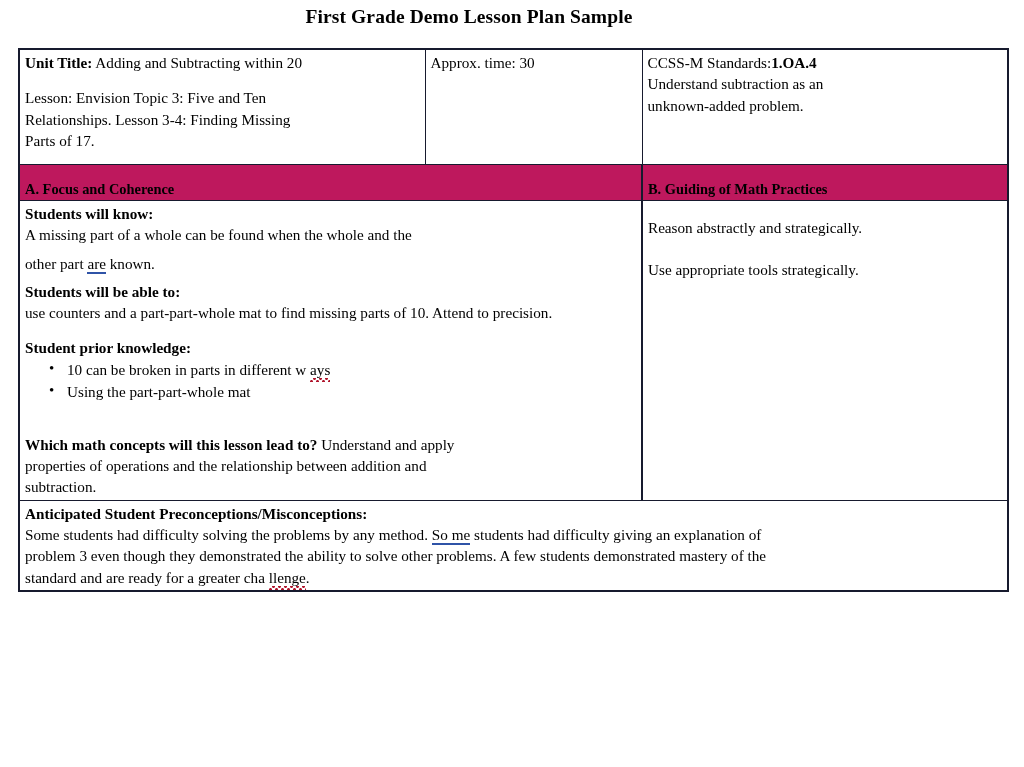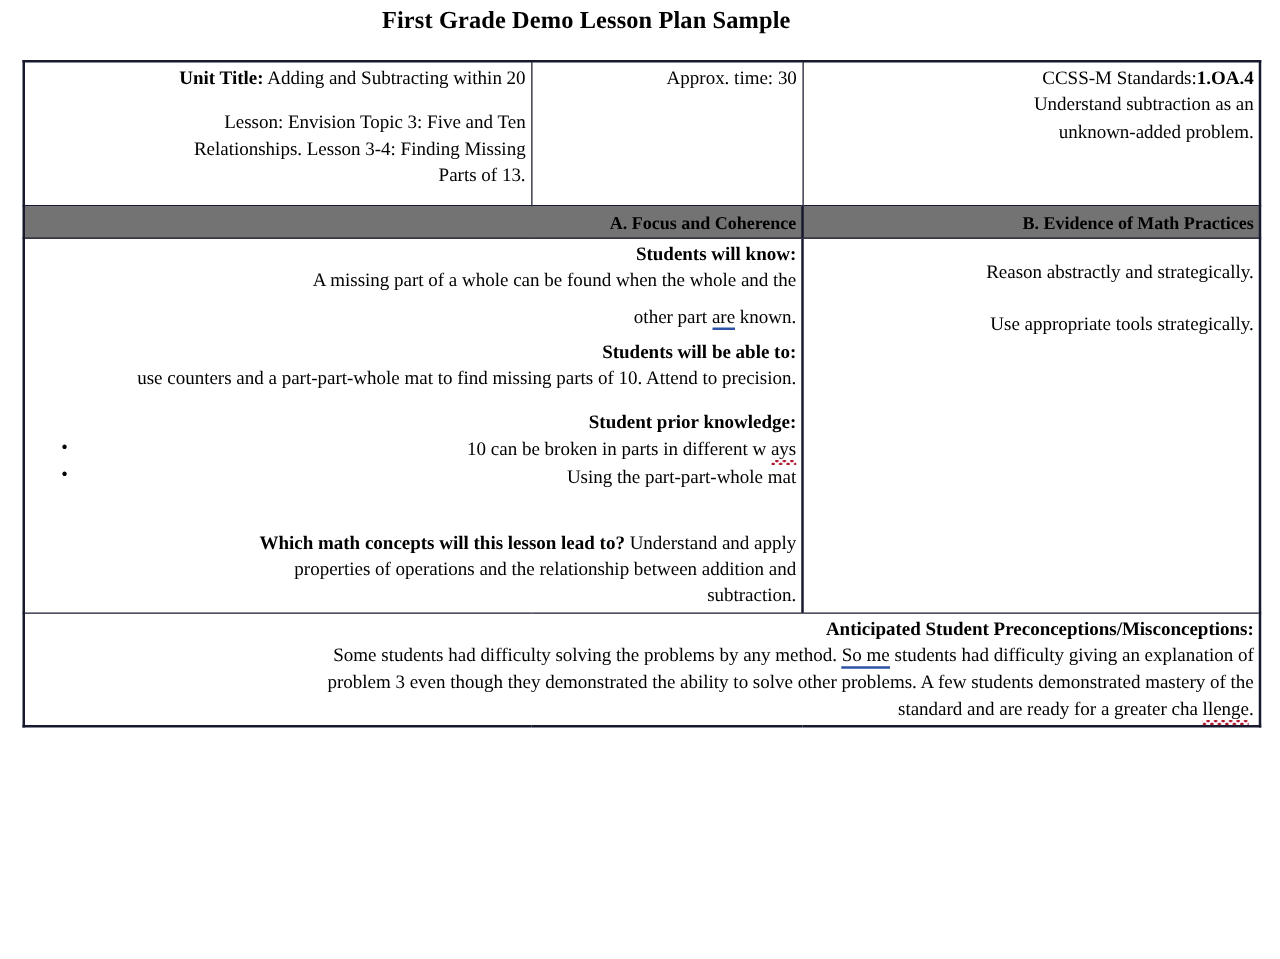--- a/index.html
+++ b/index.html
@@ -36,43 +36,42 @@
 
   
   .lp-table {
     position: absolute;
     left: 18px;
     top: 48px;
     width: 989px;
     border-collapse: collapse;
     table-layout: fixed;
     border: 2px solid #171a2e;
-    text-align: right;
   }
   .lp-table td {
     border: 1px solid #171a2e;
     vertical-align: top;
     padding: 2px 4px 2px 5px;
     font-size: 15.2px;
     line-height: 1.40;
     font-family: "Liberation Serif", "DejaVu Serif", serif;
   }
   .lp-table td.thickright { border-right: 2px solid #171a2e; }
 
   
   .c1 { width: 406px; }
   .c2 { width: 217px; }
   .c3 { width: 366px; }
 
   
   td.band {
-    background: #737373;
+    background: #be185d;
     font-weight: bold;
     font-size: 14.4px;
-    padding-top: 6px;
+    padding-top: 16px;
     padding-bottom: 1px;
     height: 18px;
     line-height: 1.22;
   }
 
   .b { font-weight: bold; }
 
   
   .gap { height: 14px; }
   .gap-sm { height: 7px; }
@@ -140,35 +139,35 @@
         <col class="c3">
     </colgroup>
     <tbody>
 
       <tr class="row-top">
         <td class="cell-pad-top">
           <p class="line"><span class="b">Unit Title:</span><span> Adding and Subtracting  within 20</span></p>
           <div class="gap"></div>
           <p class="line">Lesson: Envision  Topic  3: Five and Ten</p>
           <p class="line">Relationships.  Lesson  3-4: Finding Missing</p>
-          <p class="line">Parts of 13.</p>
+          <p class="line">Parts of 17.</p>
         </td>
         <td class="cell-pad-top">
           <p class="line">Approx. time: 30</p>
         </td>
         <td class="cell-pad-top">
           <p class="line"><span>CCSS-M Standards:</span><span class="b">1.OA.4</span></p>
           <p class="line">Understand subtraction as an</p>
           <p class="line">unknown-added problem.</p>
         </td>
       </tr>
 
       <tr>
         <td class="band thickright" colspan="2">A. Focus and Coherence</td>
-        <td class="band">B. Evidence  of Math Practices</td>
+        <td class="band">B. Guiding  of Math Practices</td>
       </tr>
 
       <tr>
         <td class="thickright" colspan="2">
           <p class="line b">Students  will know:</p>
           <p class="line">A missing  part of a whole can be found when the whole and the</p>
           <div class="gap-sm"></div>
           <p class="line"><span>other part </span><span class="grammar">are</span><span> known.</span></p>
           <div class="gap-sm"></div>
           <p class="line b">Students  will be able to:</p>

